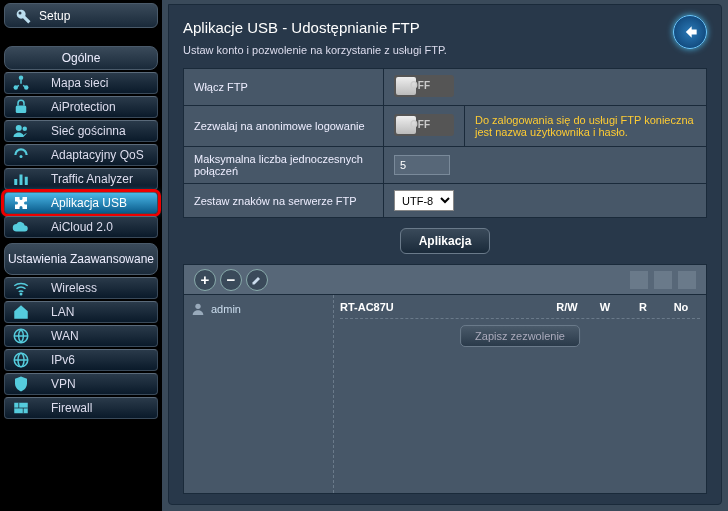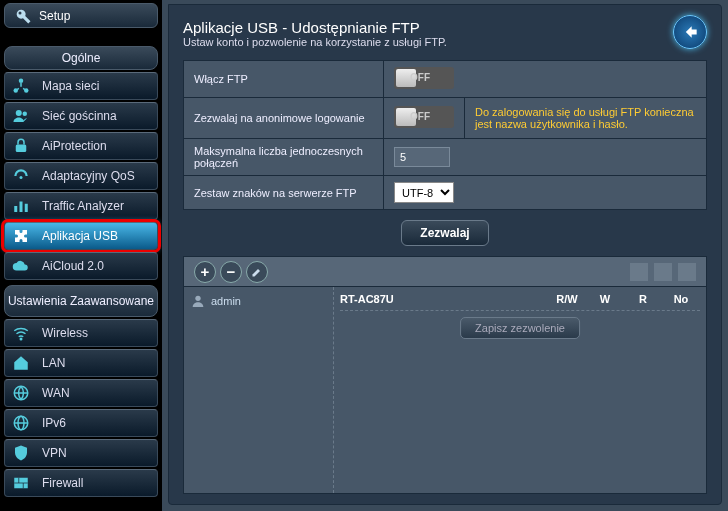--- a/index.html
+++ b/index.html
@@ -1,32 +1,32 @@
 <!DOCTYPE html>
 <html><head>
 <meta charset="utf-8">
 <style>
 *{margin:0;padding:0;box-sizing:border-box;font-family:Arial,sans-serif}
 body{background:#1a2a3a;width:728px;height:511px;overflow:hidden;color:#fff;font-size:12px}
 .layout{display:flex;height:100%}
 .sidebar{width:162px;background:#000;padding:3px 4px;display:flex;flex-direction:column;gap:2px}
 .setup-btn{height:25px;background:linear-gradient(#3a4a5a,#1a2a3a);border:1px solid #4a5a6a;border-radius:6px;display:flex;align-items:center;padding:0 8px;gap:6px;color:#fff;margin-bottom:16px;cursor:pointer}
 .section-hdr{height:24px;background:linear-gradient(#3a4a5a,#1a2a3a);border:1px solid #4a5a6a;border-radius:8px;display:flex;align-items:center;justify-content:center;font-weight:normal;font-size:12px;color:#eef}
-.nav-item{height:28px;background:linear-gradient(#2a3a4a,#0a1a2a);border:1px solid #3a4a5a;border-top-color:#5a6a7a;border-radius:4px;display:flex;align-items:center;padding:0 6px;gap:11px;cursor:pointer;color:#dde}
+.nav-item{height:22px;background:linear-gradient(#2a3a4a,#0a1a2a);border:1px solid #3a4a5a;border-top-color:#5a6a7a;border-radius:4px;display:flex;align-items:center;padding:0 6px;gap:20px;cursor:pointer;color:#dde}
 .nav-item.active{background:linear-gradient(#4ab8e8,#0a5a8a);box-shadow:0 0 6px #4ab8e8;color:#fff}
 .nav-item.highlighted{outline:3px solid #e00;outline-offset:0}
 .ico{width:20px;height:20px;display:flex;align-items:center;justify-content:center;flex-shrink:0}
 .ico svg{width:18px;height:18px}
 .main{flex:1;background:#3a4a5a;padding:4px 6px 6px 6px;display:flex;flex-direction:column;gap:0}
 .tabs{display:flex;gap:3px;height:26px}
 .tab{background:linear-gradient(#4a5a6a,#2a3a4a);border:1px solid #5a6a7a;border-bottom:none;border-radius:5px 5px 0 0;padding:0 12px;display:flex;align-items:center;font-size:11px;cursor:pointer;color:#dde}
 .tab.active{background:linear-gradient(#3a4a5a,#2a3a4a);color:#fff}
 .panel{flex:1;background:#28384a;border:1px solid #1a2a3a;border-radius:0 4px 4px 4px;padding:14px 14px 10px 14px;position:relative;display:flex;flex-direction:column}
 .back-btn{position:absolute;right:14px;top:10px;width:34px;height:34px;border-radius:50%;background:radial-gradient(#2a7ab8,#0a3a6a);border:1px solid #6ac8ff;display:flex;align-items:center;justify-content:center;cursor:pointer;box-shadow:0 0 6px #4ab8e8}
-.title{font-size:15px;color:#fff;}
+.title{font-size:15px;color:#fff;margin-bottom:8px}
 .desc{font-size:11px;color:#dde;margin-bottom:12px}
 .form-tbl{border-collapse:collapse;width:100%;font-size:11px}
 .form-tbl td{border:1px solid #1a2a3a;background:#475768;padding:6px 10px;color:#eef}
 .form-tbl td.lbl{width:200px}
 .form-tbl td.val{background:#475768}
 .toggle{display:inline-block;width:60px;height:22px;background:#555;border-radius:3px;position:relative;cursor:pointer;line-height:22px}
 .toggle-knob{position:absolute;left:2px;top:2px;width:20px;height:18px;background:linear-gradient(#eee,#bbb);border-radius:2px}
 .toggle-txt{position:absolute;right:24px;top:0;font-size:10px;color:#ccc;font-weight:bold}
 .note{color:#ffcc33;font-size:11px;padding:2px 0}
 .txt-in{width:56px;height:20px;background:#576778;border:1px solid #7a8a9a;color:#fff;padding:0 5px;font-size:11px}
@@ -69,35 +69,35 @@
             <circle cx="5" cy="18" r="3"></circle>
             <circle cx="19" cy="18" r="3"></circle>
             <path d="M12 8v5M9 15l-2 2M15 15l2 2" stroke="#5cd" stroke-width="2" fill="none"></path>
           </svg>
         </span>
       <span>Mapa sieci</span>
     </div>
     <div class="nav-item">
       <span class="ico">
           <svg viewBox="0 0 24 24" fill="#5cd">
+            <rect x="5" y="10" width="14" height="10" rx="2"></rect>
+            <path d="M8 10V7a4 4 0 018 0v3" fill="none" stroke="#5cd" stroke-width="2"></path>
+          </svg>
+        </span>
+      <span>AiProtection</span>
+    </div>
+    <div class="nav-item">
+      <span class="ico">
+          <svg viewBox="0 0 24 24" fill="#5cd">
             <circle cx="9" cy="8" r="4"></circle>
             <circle cx="17" cy="9" r="3"></circle>
             <path d="M2 20c0-4 4-6 7-6s7 2 7 6M15 20c0-3 3-5 5-5"></path>
           </svg>
         </span>
       <span>Sieć gościnna</span>
-    </div>
-    <div class="nav-item">
-      <span class="ico">
-          <svg viewBox="0 0 24 24" fill="#5cd">
-            <rect x="5" y="10" width="14" height="10" rx="2"></rect>
-            <path d="M8 10V7a4 4 0 018 0v3" fill="none" stroke="#5cd" stroke-width="2"></path>
-          </svg>
-        </span>
-      <span>AiProtection</span>
     </div>
     <div class="nav-item">
       <span class="ico">
           <svg viewBox="0 0 24 24" fill="#5cd">
             <path d="M12 3a9 9 0 00-9 9h3a6 6 0 1112 0h3a9 9 0 00-9-9z"></path>
             <circle cx="12" cy="14" r="2"></circle>
           </svg>
         </span>
       <span>Adaptacyjny QoS</span>
     </div>
@@ -229,21 +229,21 @@
           <td class="val" colspan="2">
             <select class="sel">
               <option>UTF-8</option>
             </select>
           </td>
         </tr>
       </tbody>
         </table>
 
       <div class="apply-row">
-        <button class="apply-btn">Zezwalaj</button>
+        <button class="apply-btn">Aplikacja</button>
       </div>
 
       <div class="share-panel">
         <div class="share-toolbar">
           <div class="tool-btn">+</div>
           <div class="tool-btn">−</div>
           <div class="tool-btn">
             <svg width="12" height="12" viewBox="0 0 24 24" fill="#cde">
                 <path d="M3 17l11-11 4 4L7 21H3v-4z"></path>
               </svg>

